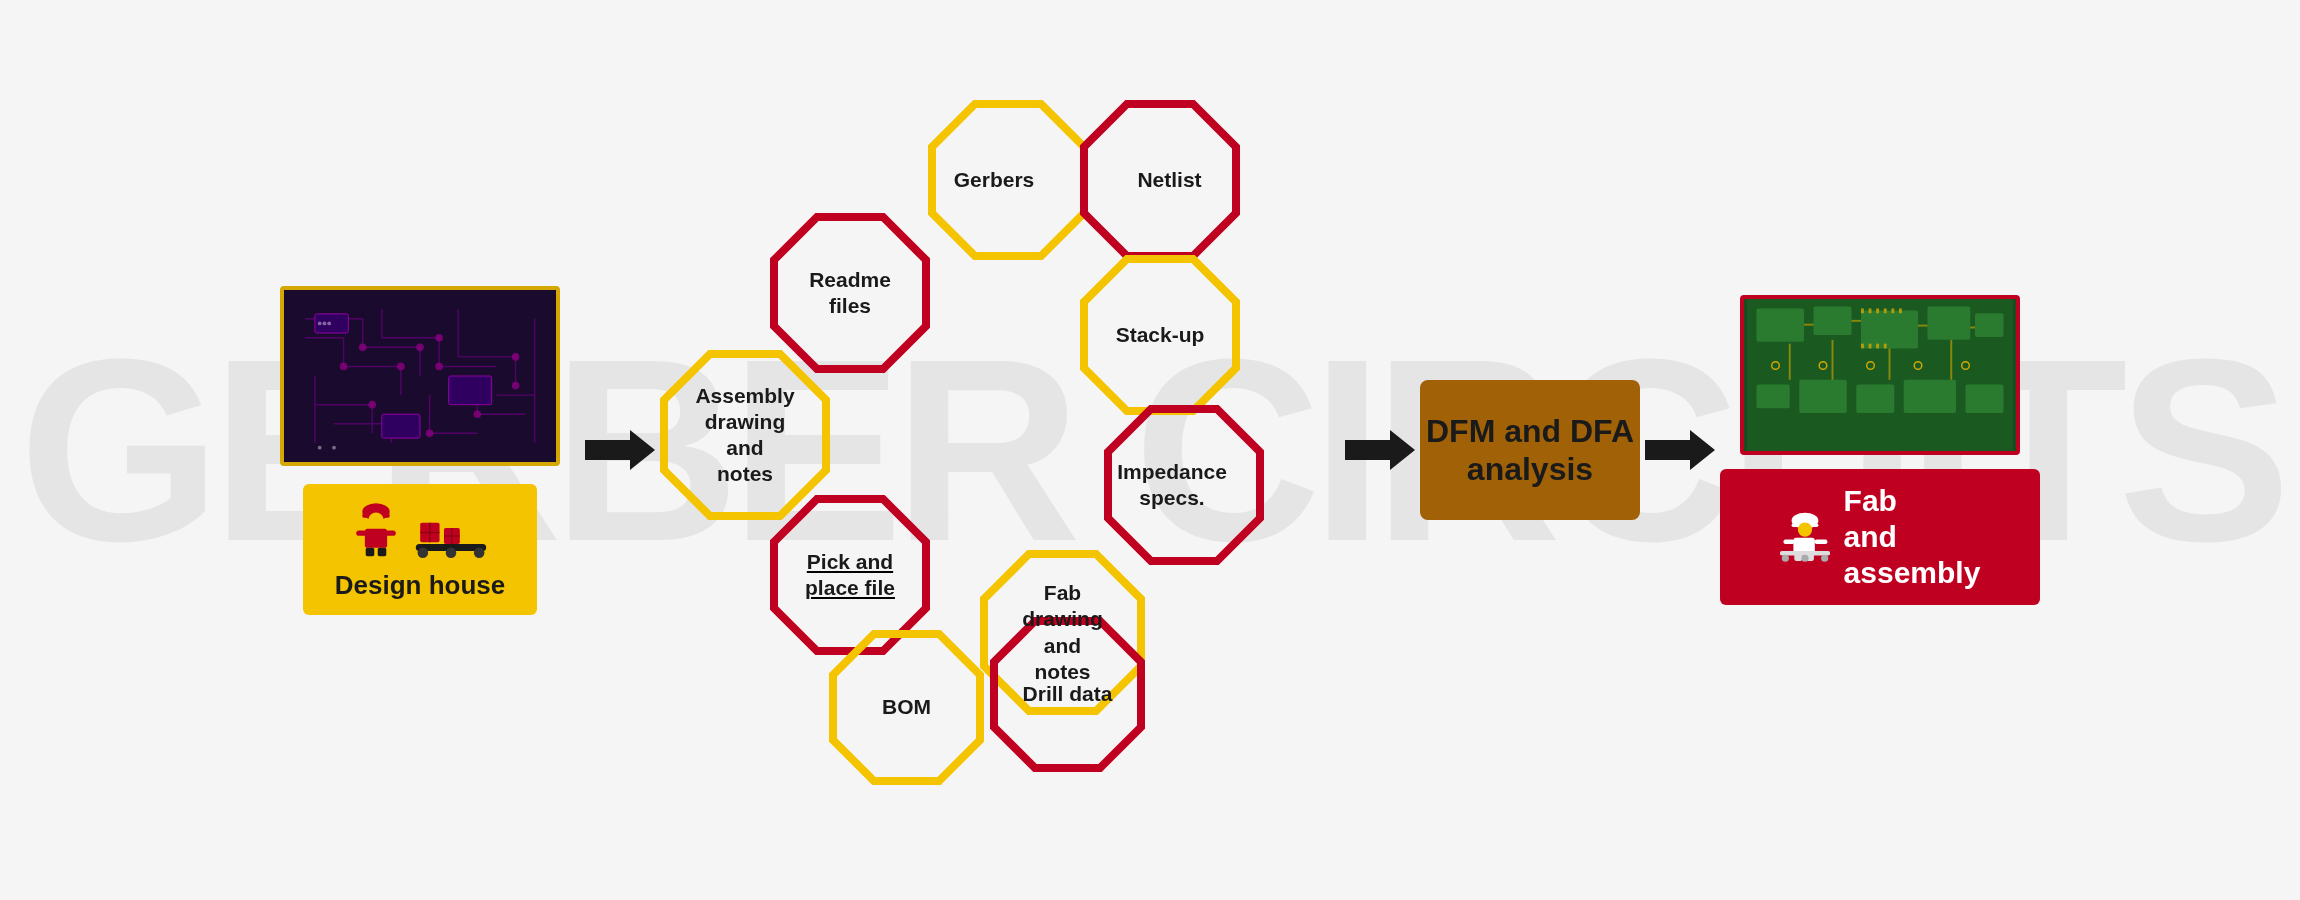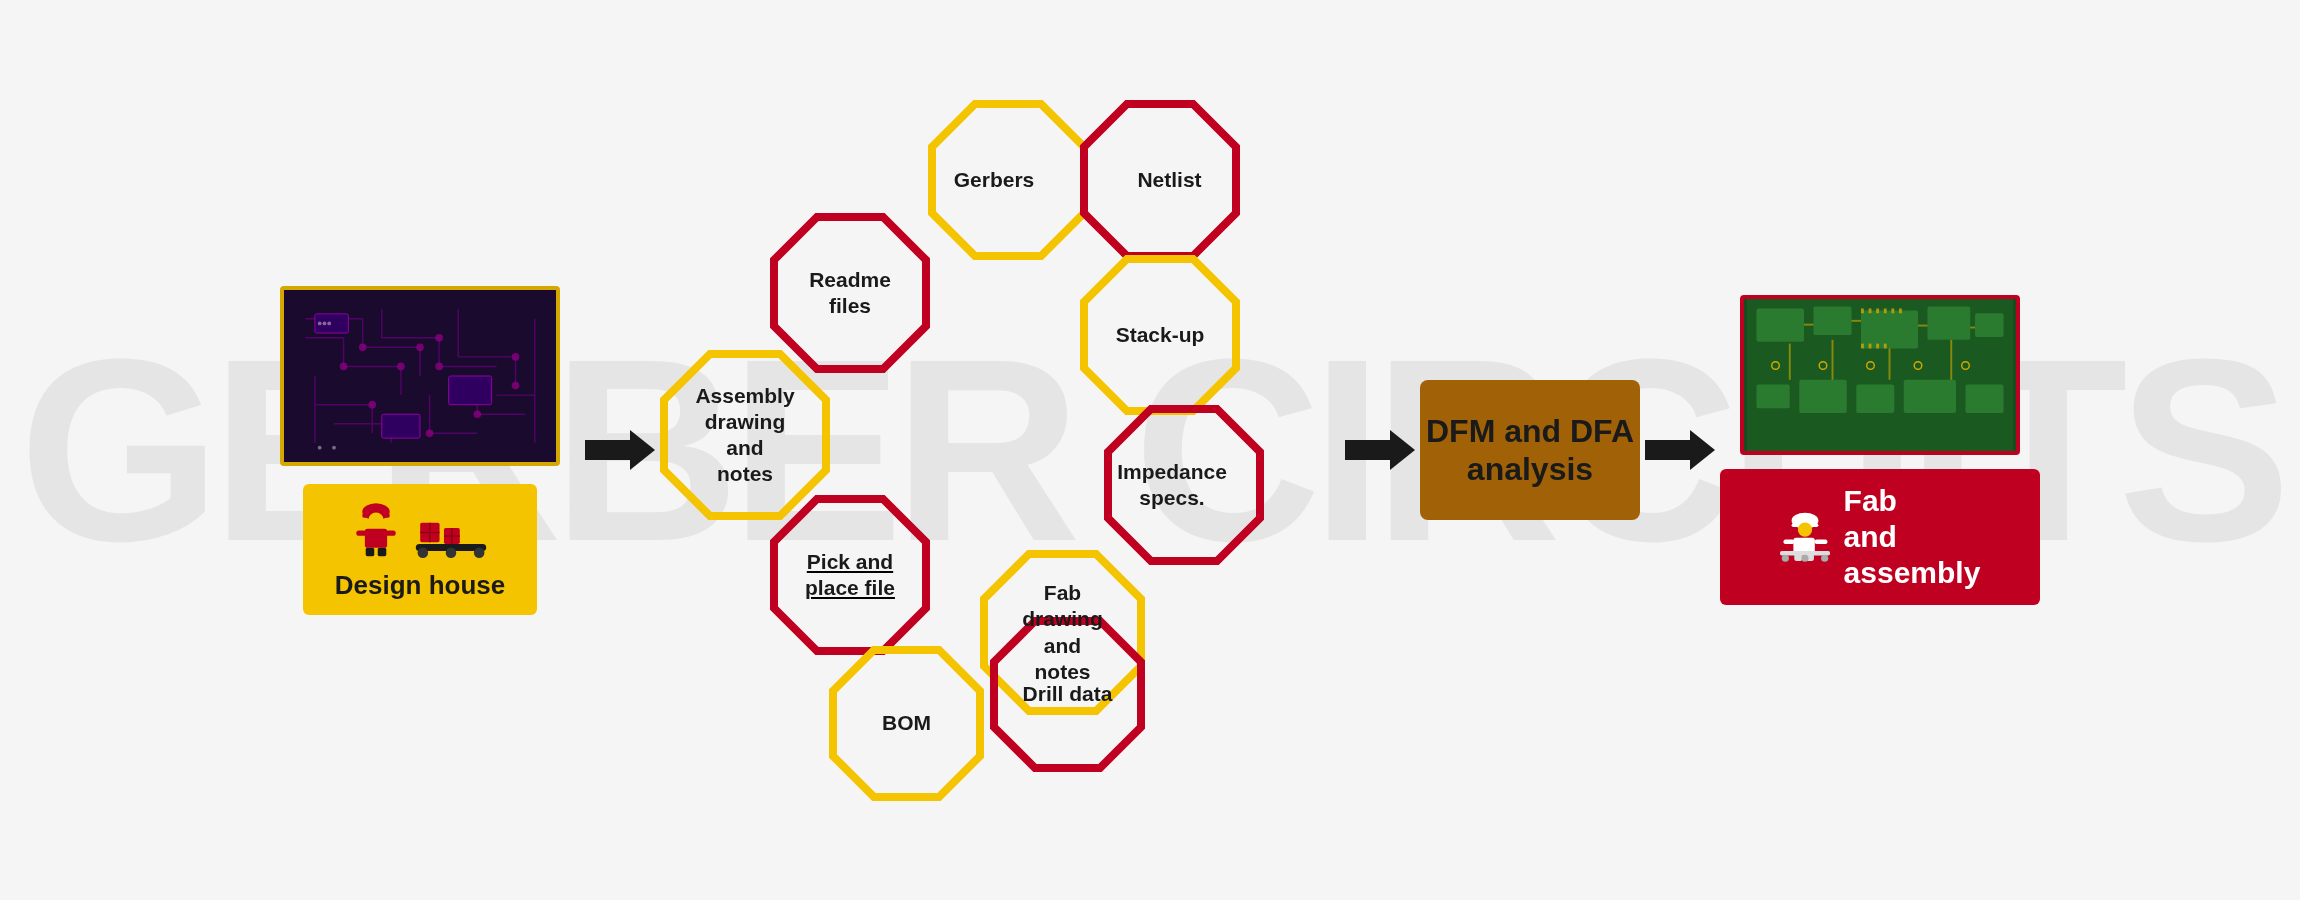--- a/index.html
+++ b/index.html
@@ -402,21 +402,21 @@
 
     <div class="octagon-item" style="left:320px; top:480px; width:165px; height:165px;">
       <div class="octagon-shape" style="width:165px; height:165px;">
         <svg width="165" height="165" viewBox="0 0 165 165">
           <polygon points="49,4 116,4 161,49 161,116 116,161 49,161 4,116 4,49" fill="none" stroke="#f5c400" stroke-width="8"></polygon>
         </svg>
         <span class="octagon-label">Fab<br>drawing<br>and<br>notes</span>
       </div>
     </div>
 
-    <div class="octagon-item" style="left:160px; top:576px; width:173px; height:155px;">
+    <div class="octagon-item" style="left:160px; top:560px; width:173px; height:155px;">
       <div class="octagon-shape" style="width:155px; height:155px;">
         <svg width="155" height="155" viewBox="0 0 155 155">
           <polygon points="45,4 110,4 151,45 151,110 110,151 45,151 4,110 4,45" fill="none" stroke="#f5c400" stroke-width="8"></polygon>
         </svg>
         <span class="octagon-label">BOM</span>
       </div>
     </div>
 
     <div class="octagon-item" style="left:330px; top:565px; width:155px; height:119px;">
       <div class="octagon-shape" style="width:155px; height:155px;">

